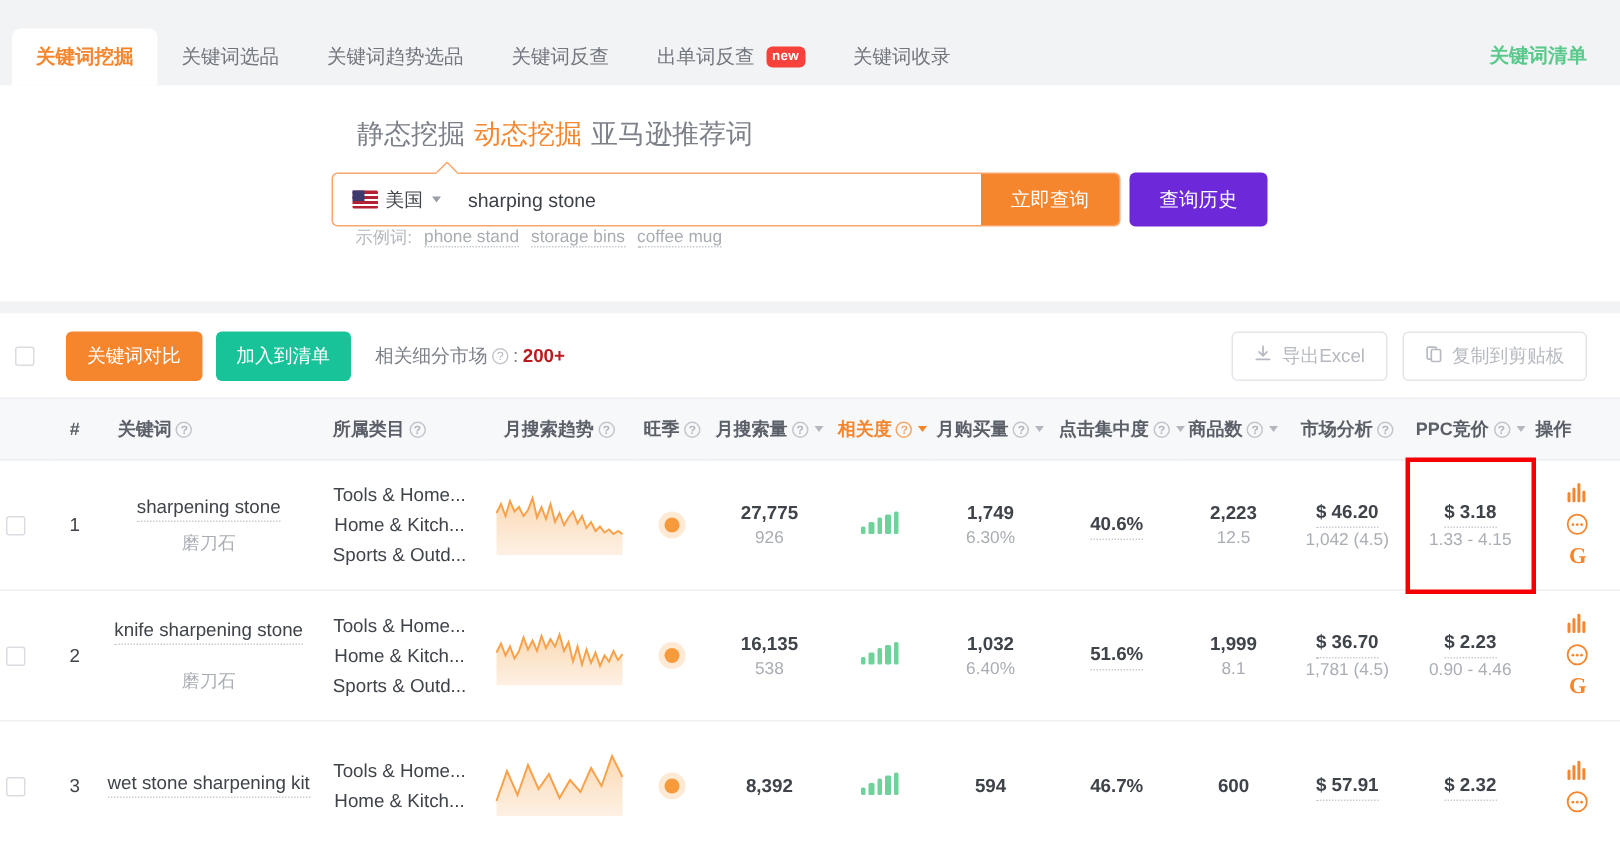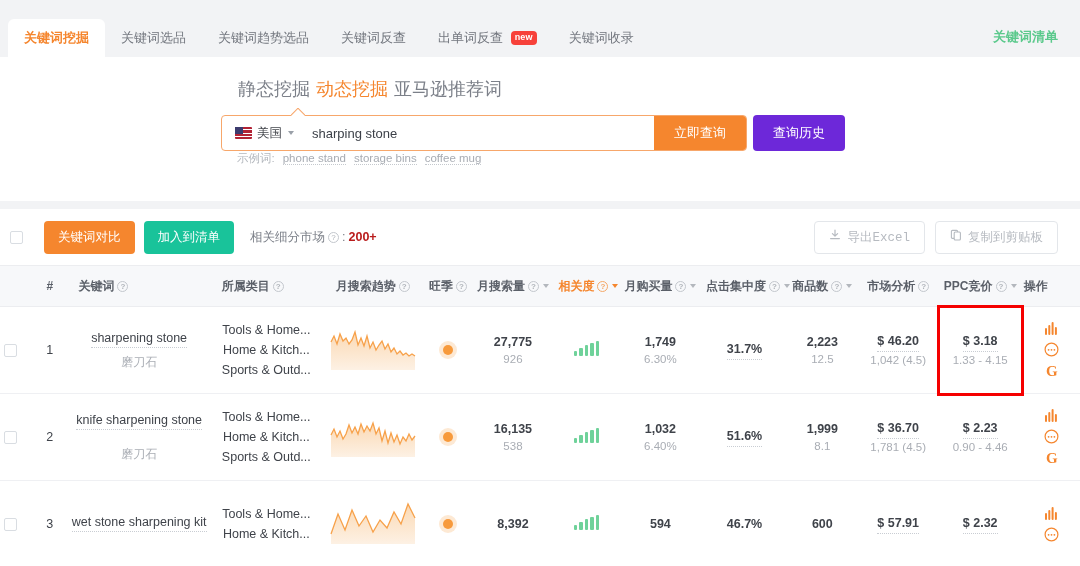--- a/index.html
+++ b/index.html
@@ -139,21 +139,21 @@
     margin-left: 16px; font-size: 12.5px; color: #7c8089;
     display: flex; align-items: center; gap: 3px;
   }
   .submarket b { color: #b91c1c; font-weight: 700; }
   .spacer { flex: 1; }
   .btn-ghost {
     display: inline-flex; align-items: center; gap: 6px;
     border: 1px solid #e3e6ea; border-radius: 4px;
     background: #fff; color: #b6bac0; font-size: 12.5px;
     padding: 7px 14px; cursor: pointer;
-    font-family: Liberation Mono, monospace; margin-left: 10px;
+    font-family: Liberation Sans, sans-serif; margin-left: 10px;
   }
   .q {
     display: inline-block; width: 11px; height: 11px;
     border: 1px solid #c3c7cd; border-radius: 50%;
     font-size: 8px; line-height: 10px; text-align: center;
     color: #b0b4ba; flex: none;
   }
 
   
   table.kwtable { width: 100%; border-collapse: collapse; table-layout: fixed; }
@@ -437,21 +437,21 @@
               <i style="height:11px"></i>
               <i style="height:13px"></i>
               <i style="height:15px"></i>
           </span>
         </td>
         <td>
           <div class="cell-main">1,749</div>
           <div class="cell-sub">6.30%</div>
         </td>
         <td>
-          <span class="cell-main dotted">31.7%</span>
+          <span class="cell-main dotted">40.6%</span>
         </td>
         <td>
           <div class="cell-main">2,223</div>
           <div class="cell-sub">12.5</div>
         </td>
         <td>
           <div><span class="cell-main dotted">$ 46.20</span></div>
           <div class="cell-sub">1,042 (4.5)</div>
         </td>
         <td class="ppc-hl">

